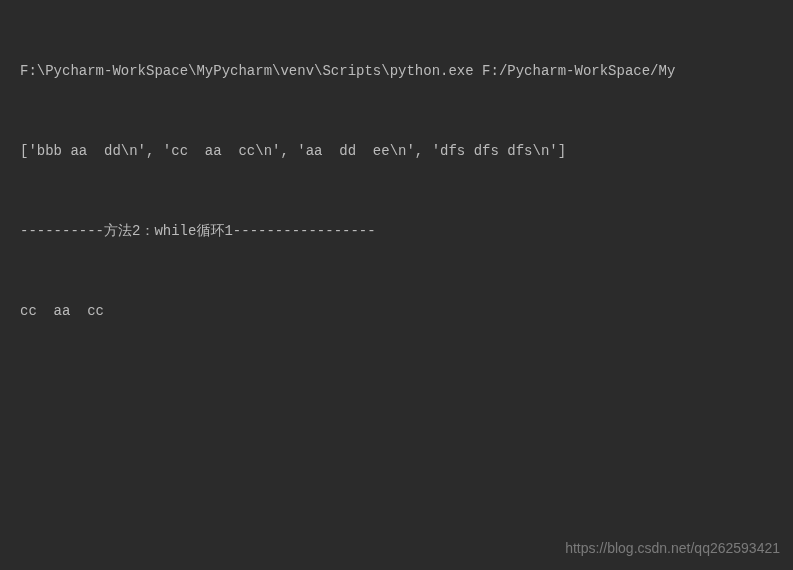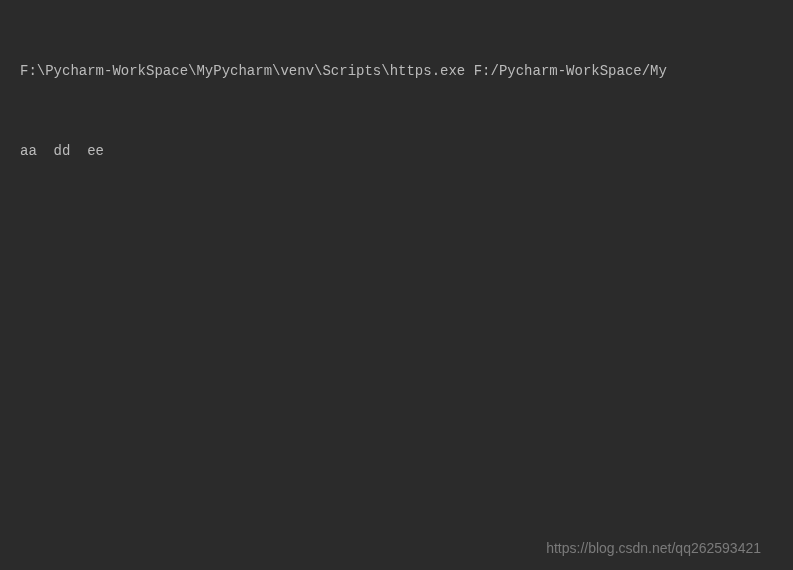--- a/index.html
+++ b/index.html
@@ -22,33 +22,35 @@
     .console-output {
       white-space: pre;
       color: #bbbbbb;
     }
     .line {
       display: block;
     }
     .watermark {
       position: absolute;
       bottom: 8px;
-      right: 32px;
+      right: 13px;
       color: #888888;
       font-size: 14px;
       font-family: Arial, sans-serif;
       opacity: 0.85;
     }
   </style>
 </head>
 <body>
 
 <div class="console-output">
-  <span class="line">F:\Pycharm-WorkSpace\MyPycharm\venv\Scripts\https.exe F:/Pycharm-WorkSpace/My</span>
-  <span class="line">aa  dd  ee</span>
+  <span class="line">F:\Pycharm-WorkSpace\MyPycharm\venv\Scripts\python.exe F:/Pycharm-WorkSpace/My</span>
+  <span class="line">['bbb aa  dd\n', 'cc  aa  cc\n', 'aa  dd  ee\n', 'dfs dfs dfs\n']</span>
+  <span class="line">----------方法2：while循环1-----------------</span>
+  <span class="line">cc  aa  cc</span>
   
   
   
   
   
   
   
   
   
   

